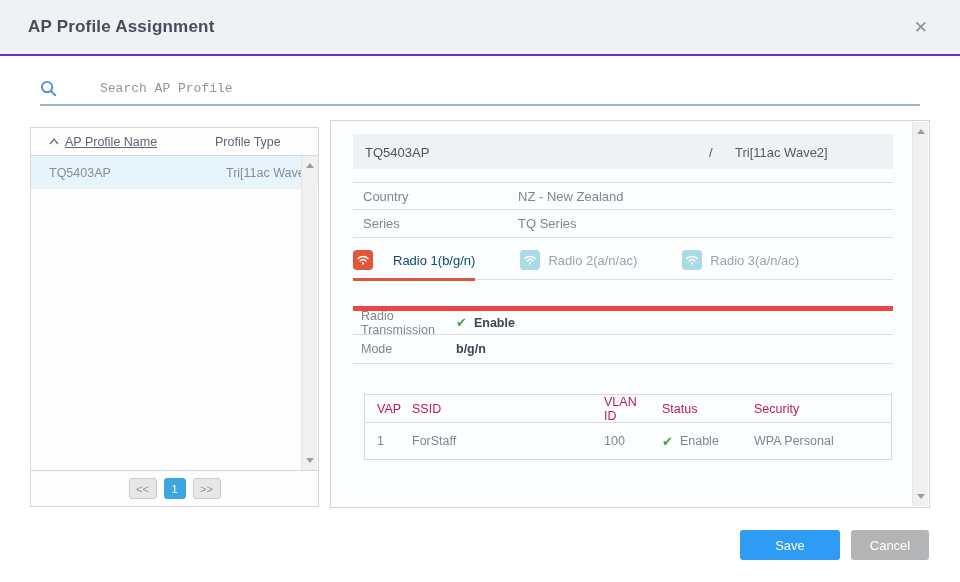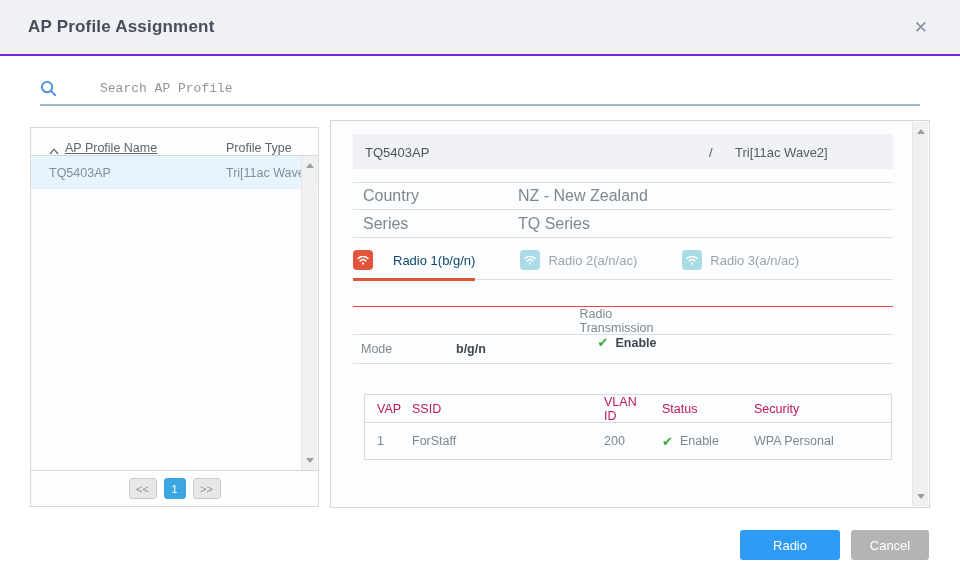--- a/index.html
+++ b/index.html
@@ -18,26 +18,26 @@
   .search-wrap { position:absolute; left:40px; top:80px; width:880px;
     border-bottom:2px solid #9fb4c9; display:flex; align-items:center; padding-bottom:7px; }
   .search-icon { width:17px; height:17px; margin-right:7px; flex:0 0 auto; }
   .search-input { border:none; outline:none; background:transparent; flex:1;
     font-size:13px; color:#555c66; font-family:Liberation Mono, monospace;margin-left:36px; }
   .search-input::placeholder { color:#8e959e; }
 
   
   .left-panel { position:absolute; left:30px; top:127px; width:289px; height:380px;
     border:1px solid #d5d8db; background:#fdfdfe; }
-  .lp-header { height:28px; display:flex; align-items:flex-end;
+  .lp-header { height:28px; display:flex; align-items:center;
     border-bottom:1px solid #d5d8db; font-size:12.5px; color:#5d6672;
     padding-left:18px; }
   .lp-header .caret { width:10px; height:7px; margin-right:6px; }
   .lp-col-name { text-decoration:underline; cursor:pointer; }
-  .lp-col-type { position:absolute; left:195px; }
+  .lp-col-type { position:absolute; left:184px; }
   .lp-rows { position:relative; height:314px; }
   .lp-row { height:33px; display:flex; align-items:center; background:#e7f4fb;
     font-size:12.5px; color:#858e98; padding-left:18px; cursor:pointer; }
   .lp-row .cell-type { position:absolute; left:195px; }
   .lp-footer { position:absolute; left:0; bottom:0; width:100%; height:36px;
     border-top:1px solid #d5d8db; display:flex; align-items:center;
     justify-content:center; gap:7px; background:#fdfdfe; }
   .pg-btn { min-width:28px; height:21px; font-size:11px; color:#8f9397;
     background:#e7e7e8; border:1px solid #c9cbcd; border-radius:3px;
     display:flex; align-items:center; justify-content:center; cursor:pointer; padding:0 4px; }
@@ -56,41 +56,41 @@
   .right-panel { position:absolute; left:330px; top:120px; width:600px; height:388px;
     border:1px solid #d3d6d9; background:#fcfdfe; }
   .rp-content { position:absolute; left:22px; top:0; width:540px; }
   .detail-bar { position:relative; margin-top:13px; height:35px; background:#f0f1f4;
     font-size:13px; color:#545b64; }
   .detail-bar .d-name { position:absolute; left:12px; top:50%; transform:translateY(-50%); color:#4b545e; }
   .detail-bar .d-slash { position:absolute; left:356px; top:50%; transform:translateY(-50%); }
   .detail-bar .d-type { position:absolute; left:382px; top:50%; transform:translateY(-50%); }
   .fields { margin-top:13px; }
   .field-row { display:flex; align-items:center; height:28px;
-    border-bottom:1px solid #dcdfe2; font-size:16px; color:#7e8791; padding-left:10px; }
+    border-bottom:1px solid #dcdfe2; font-size:13px; color:#7e8791; padding-left:10px; }
   .field-row:first-child { border-top:1px solid #dcdfe2; }
   .field-label { width:155px; flex:0 0 auto; }
 
   
   .tabs { display:flex; margin-top:12px; border-bottom:1px solid #dcdfe2; }
   .tab { display:flex; align-items:center; gap:8px; padding-bottom:9px;
     margin-right:45px; cursor:pointer; position:relative; font-size:13px; color:#9aa4ae; }
   .tab.active { color:#0c4a6e;gap:20px; }
   .tab.active::after { content:""; position:absolute; left:0; right:0; bottom:-2px;
     height:3px; background:#e2553a; }
   .wifi-badge { width:20px; height:20px; border-radius:4px; display:flex;
     align-items:center; justify-content:center; flex:0 0 auto; }
   .tab.active .wifi-badge { background:#e2553a; }
   .tab:not(.active) .wifi-badge { background:#a9dae6; }
 
   
   .radio-fields { margin-top:26px; }
   .radio-row { display:flex; align-items:center; height:29px;
     border-bottom:1px solid #dcdfe2; font-size:12.5px; color:#7e8791; padding-left:8px; }
-  .radio-row:first-child { border-top:1px solid #ef4444;flex-direction:column; }
+  .radio-row:first-child { border-top:5px solid #ef4444; }
   .radio-label { width:95px; flex:0 0 auto; }
   .radio-value { font-weight:bold; color:#3f4650; display:flex; align-items:center; }
   .check { color:#3da83a; font-weight:bold; font-size:13px; margin-right:7px; }
 
   
   .vap-table { margin:30px 0 0 11px; width:528px; border:1px solid #d8dbde; font-size:12.5px; }
   .vap-row { display:grid; grid-template-columns:47px 192px 46px 104px 1fr; align-items:center; }
   .vap-row.head { height:28px; color:#be185d; border-bottom:1px solid #d8dbde; }
   .vap-row.data { height:36px; color:#7d868f; }
   .vap-row > div:first-child { padding-left:12px; }
@@ -217,32 +217,32 @@
         <div class="vap-row head">
           <div>VAP</div>
           <div>SSID</div>
           <div>VLAN ID</div>
           <div>Status</div>
           <div>Security</div>
         </div>
         <div class="vap-row data">
           <div>1</div>
           <div>ForStaff</div>
-          <div>200</div>
+          <div>100</div>
           <div>
             <span class="check">✔</span>
             <span>Enable</span>
           </div>
           <div>WPA Personal</div>
         </div>
       </div>
 
     </div>
     <div class="vscroll">
       <div class="arr-up"></div>
       <div class="arr-dn"></div>
     </div>
   </div>
 
-  <button class="btn btn-save">Radio</button>
+  <button class="btn btn-save">Save</button>
   <button class="btn btn-cancel">Cancel</button>
 
 </div>
 
 </body></html>

